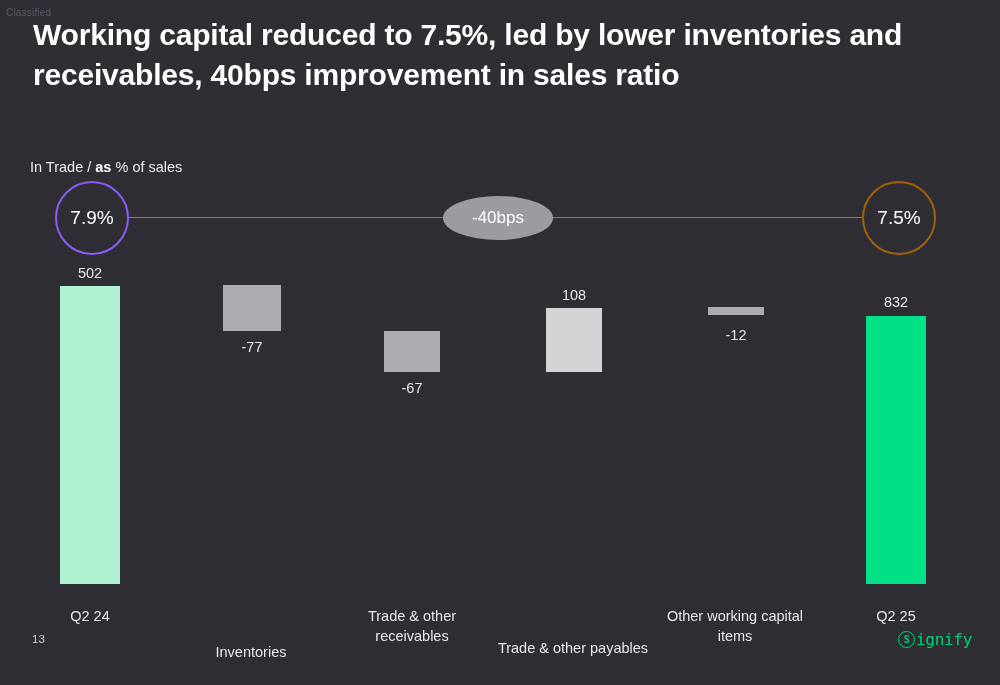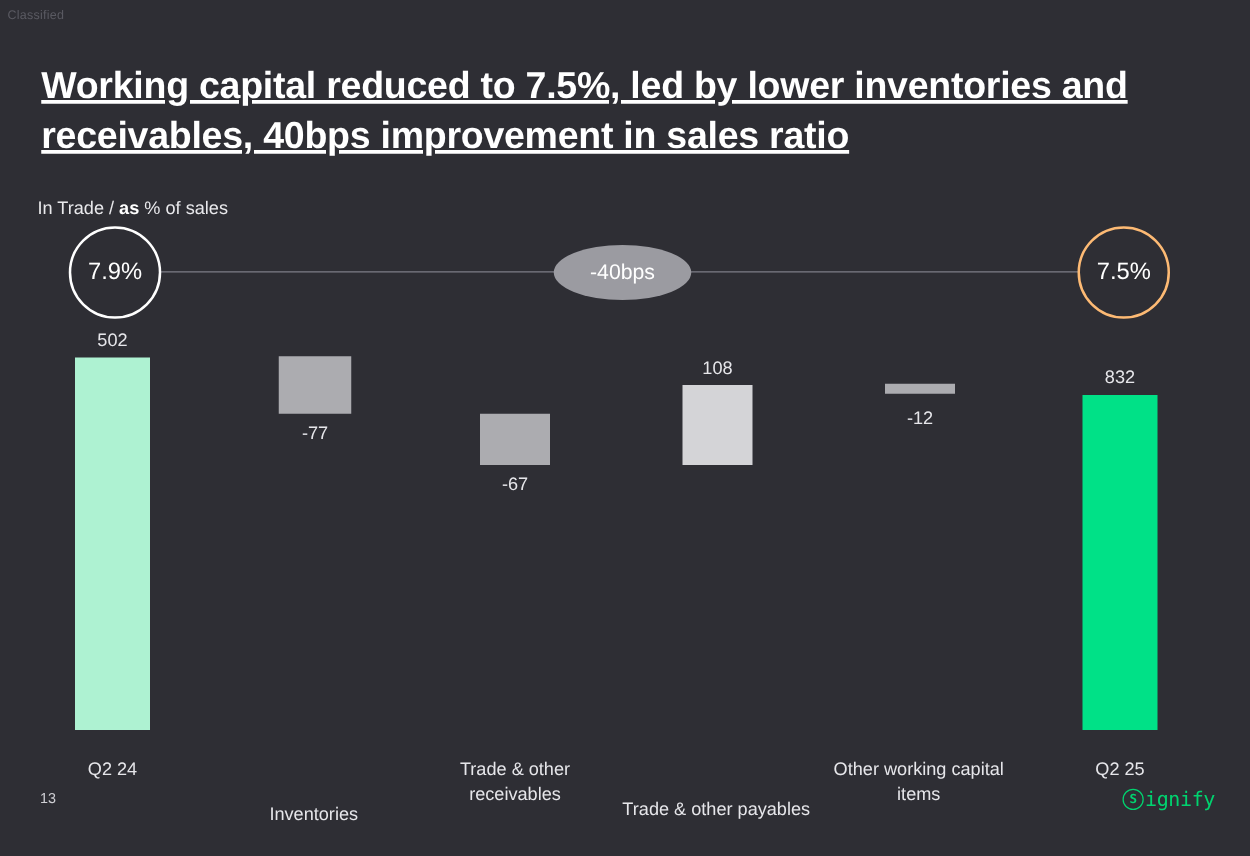--- a/index.html
+++ b/index.html
@@ -23,28 +23,27 @@
     position: absolute;
     left: 6px;
     top: 7px;
     font-size: 10px;
     color: #5a5a62;
     letter-spacing: 0.2px;
   }
   .title {
     position: absolute;
     left: 33px;
-    top: 49px;
+    top: 15px;
     width: 900px;
     font-size: 30px;
     font-weight: bold;
     line-height: 1.33;
     color: #ffffff;
     letter-spacing: -0.2px;
-    text-decoration: underline;
   }
   .subtitle {
     position: absolute;
     left: 30px;
     top: 159px;
     font-size: 14.5px;
     color: #e9e9ec;
   }
   .subtitle b {
     font-weight: bold;
@@ -68,26 +67,26 @@
     display: flex;
     align-items: center;
     justify-content: center;
     font-size: 19px;
     color: #ffffff;
     background: #2e2e34;
   }
   .circle.start {
     left: 55px;
     top: 181px;
-    border: 2px solid #ffffff;
+    border: 2px solid #8b5cf6;
   }
   .circle.end {
     left: 862px;
     top: 181px;
-    border: 2px solid #fdba74;
+    border: 2px solid #a16207;
   }
   .bps-pill {
     position: absolute;
     left: 443px;
     top: 196px;
     width: 110px;
     height: 44px;
     border-radius: 50%;
     background: #9b9ba1;
     display: flex;

